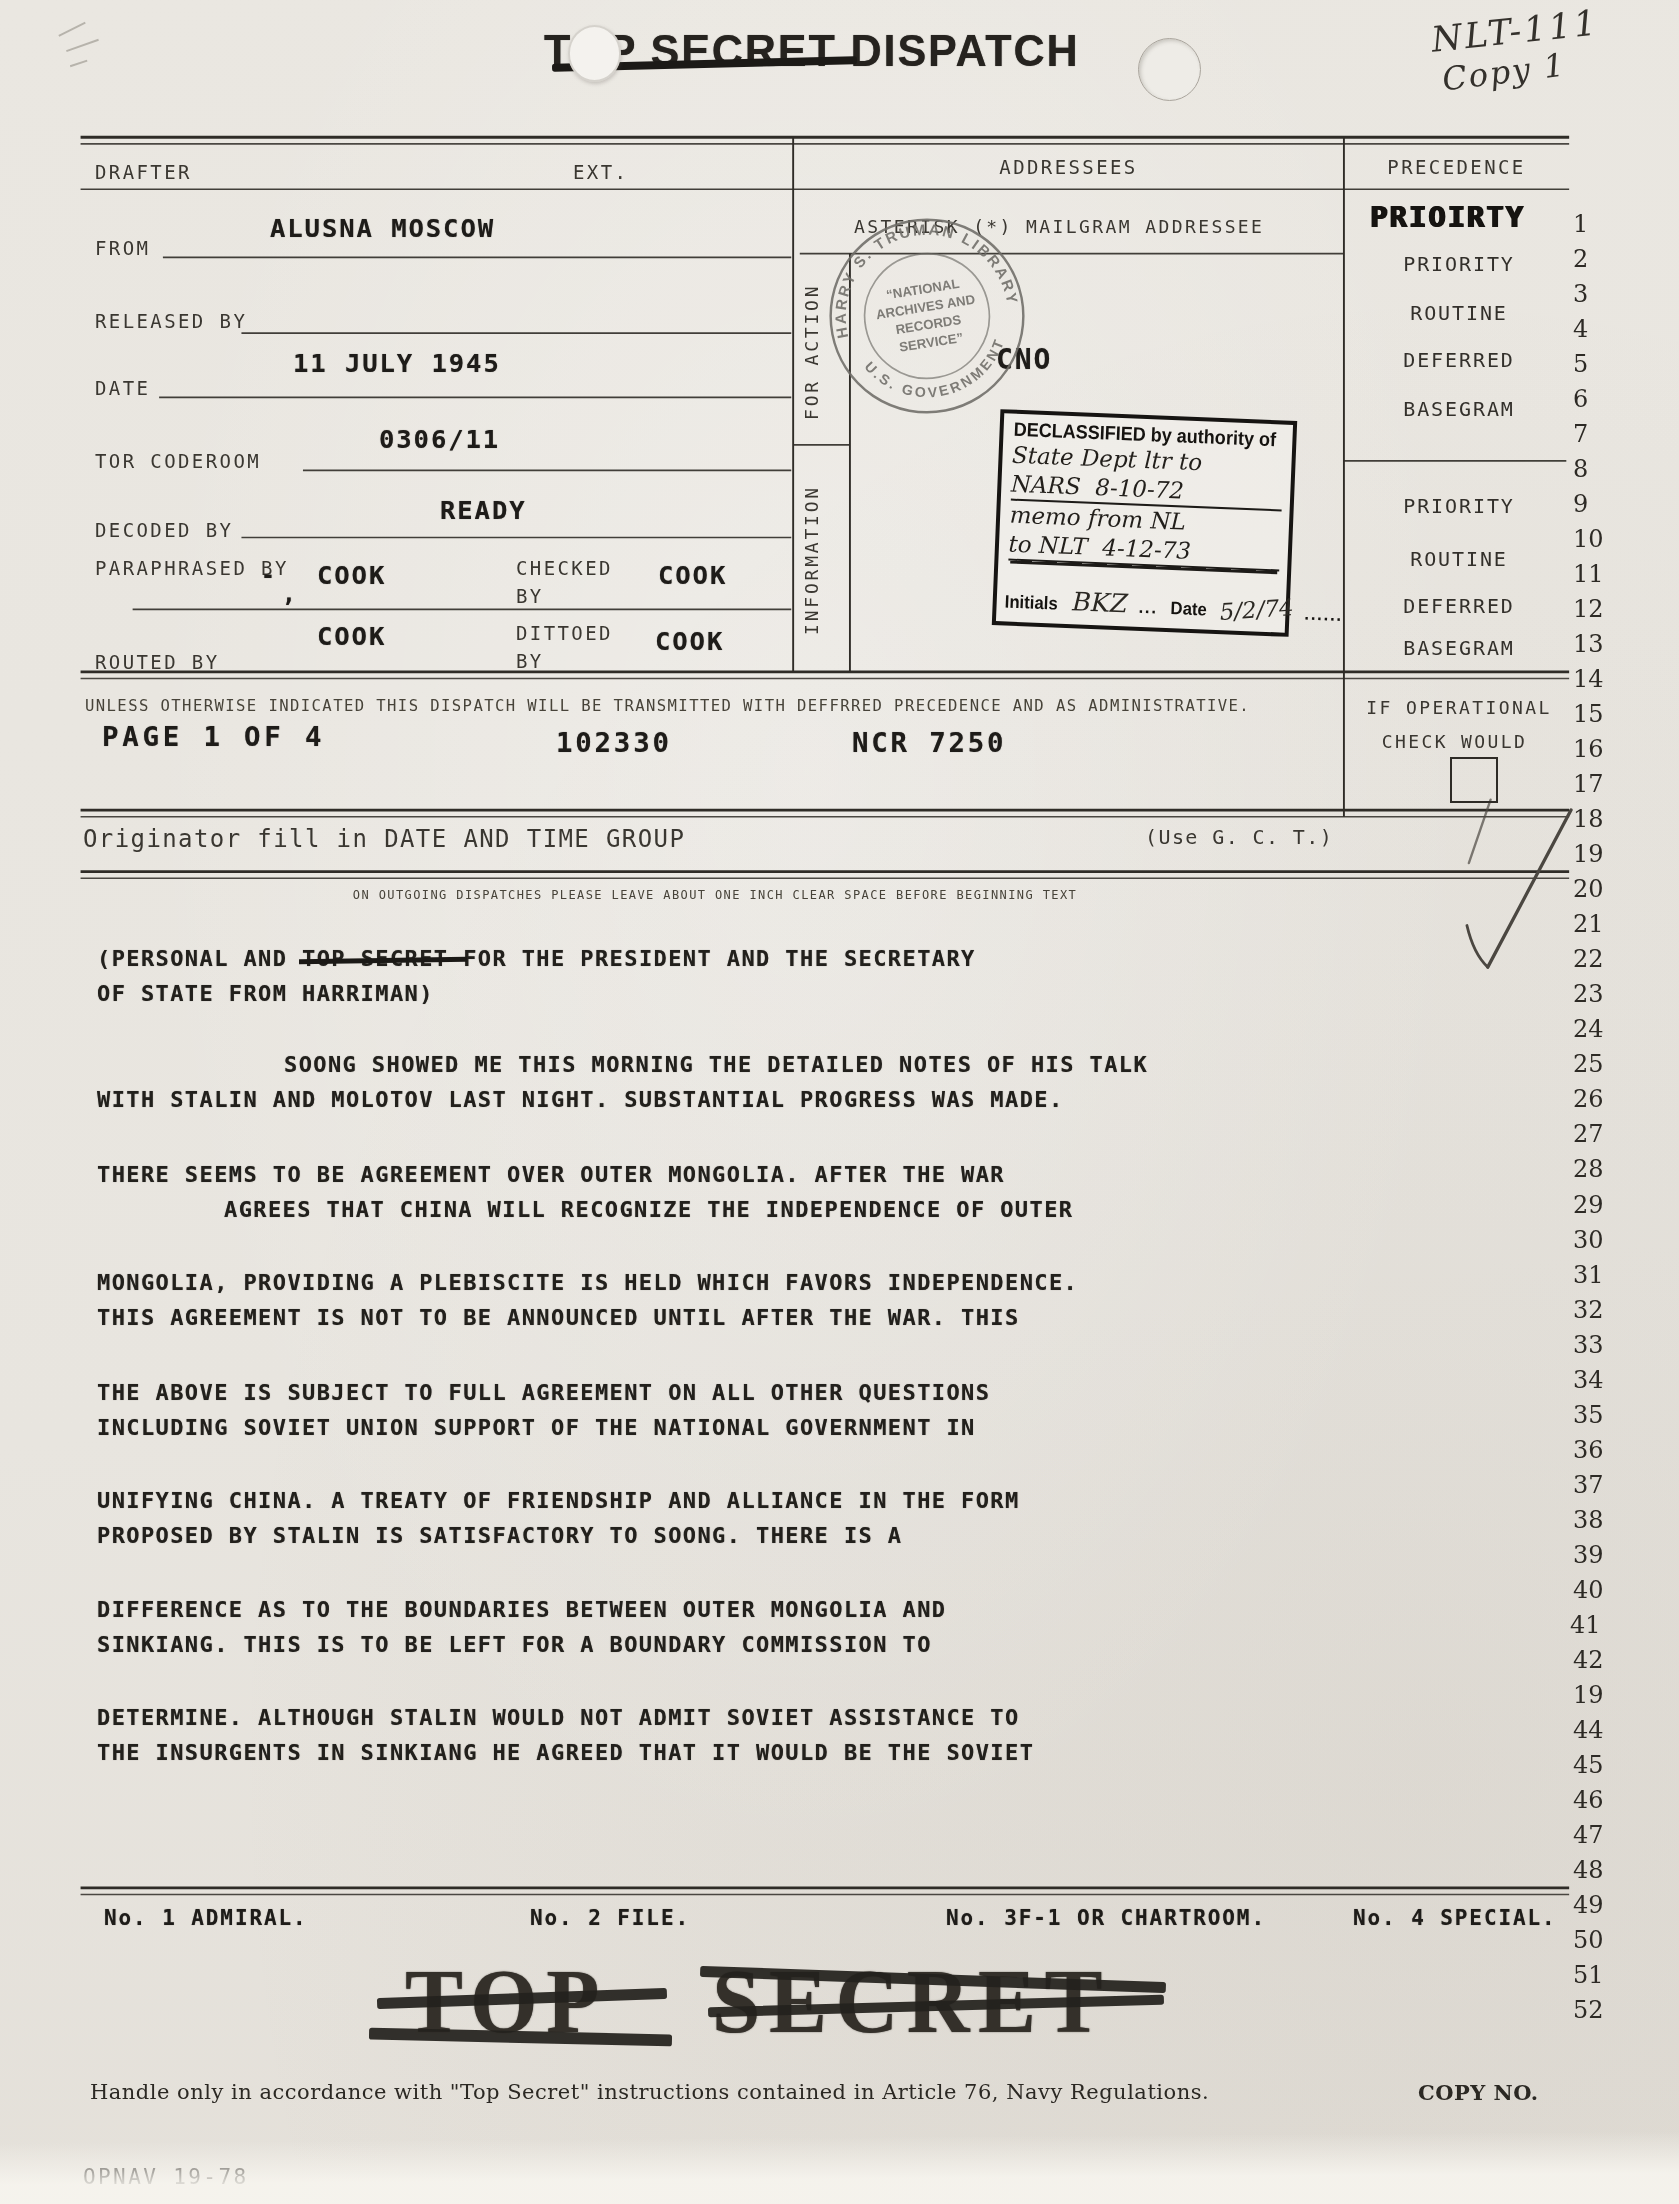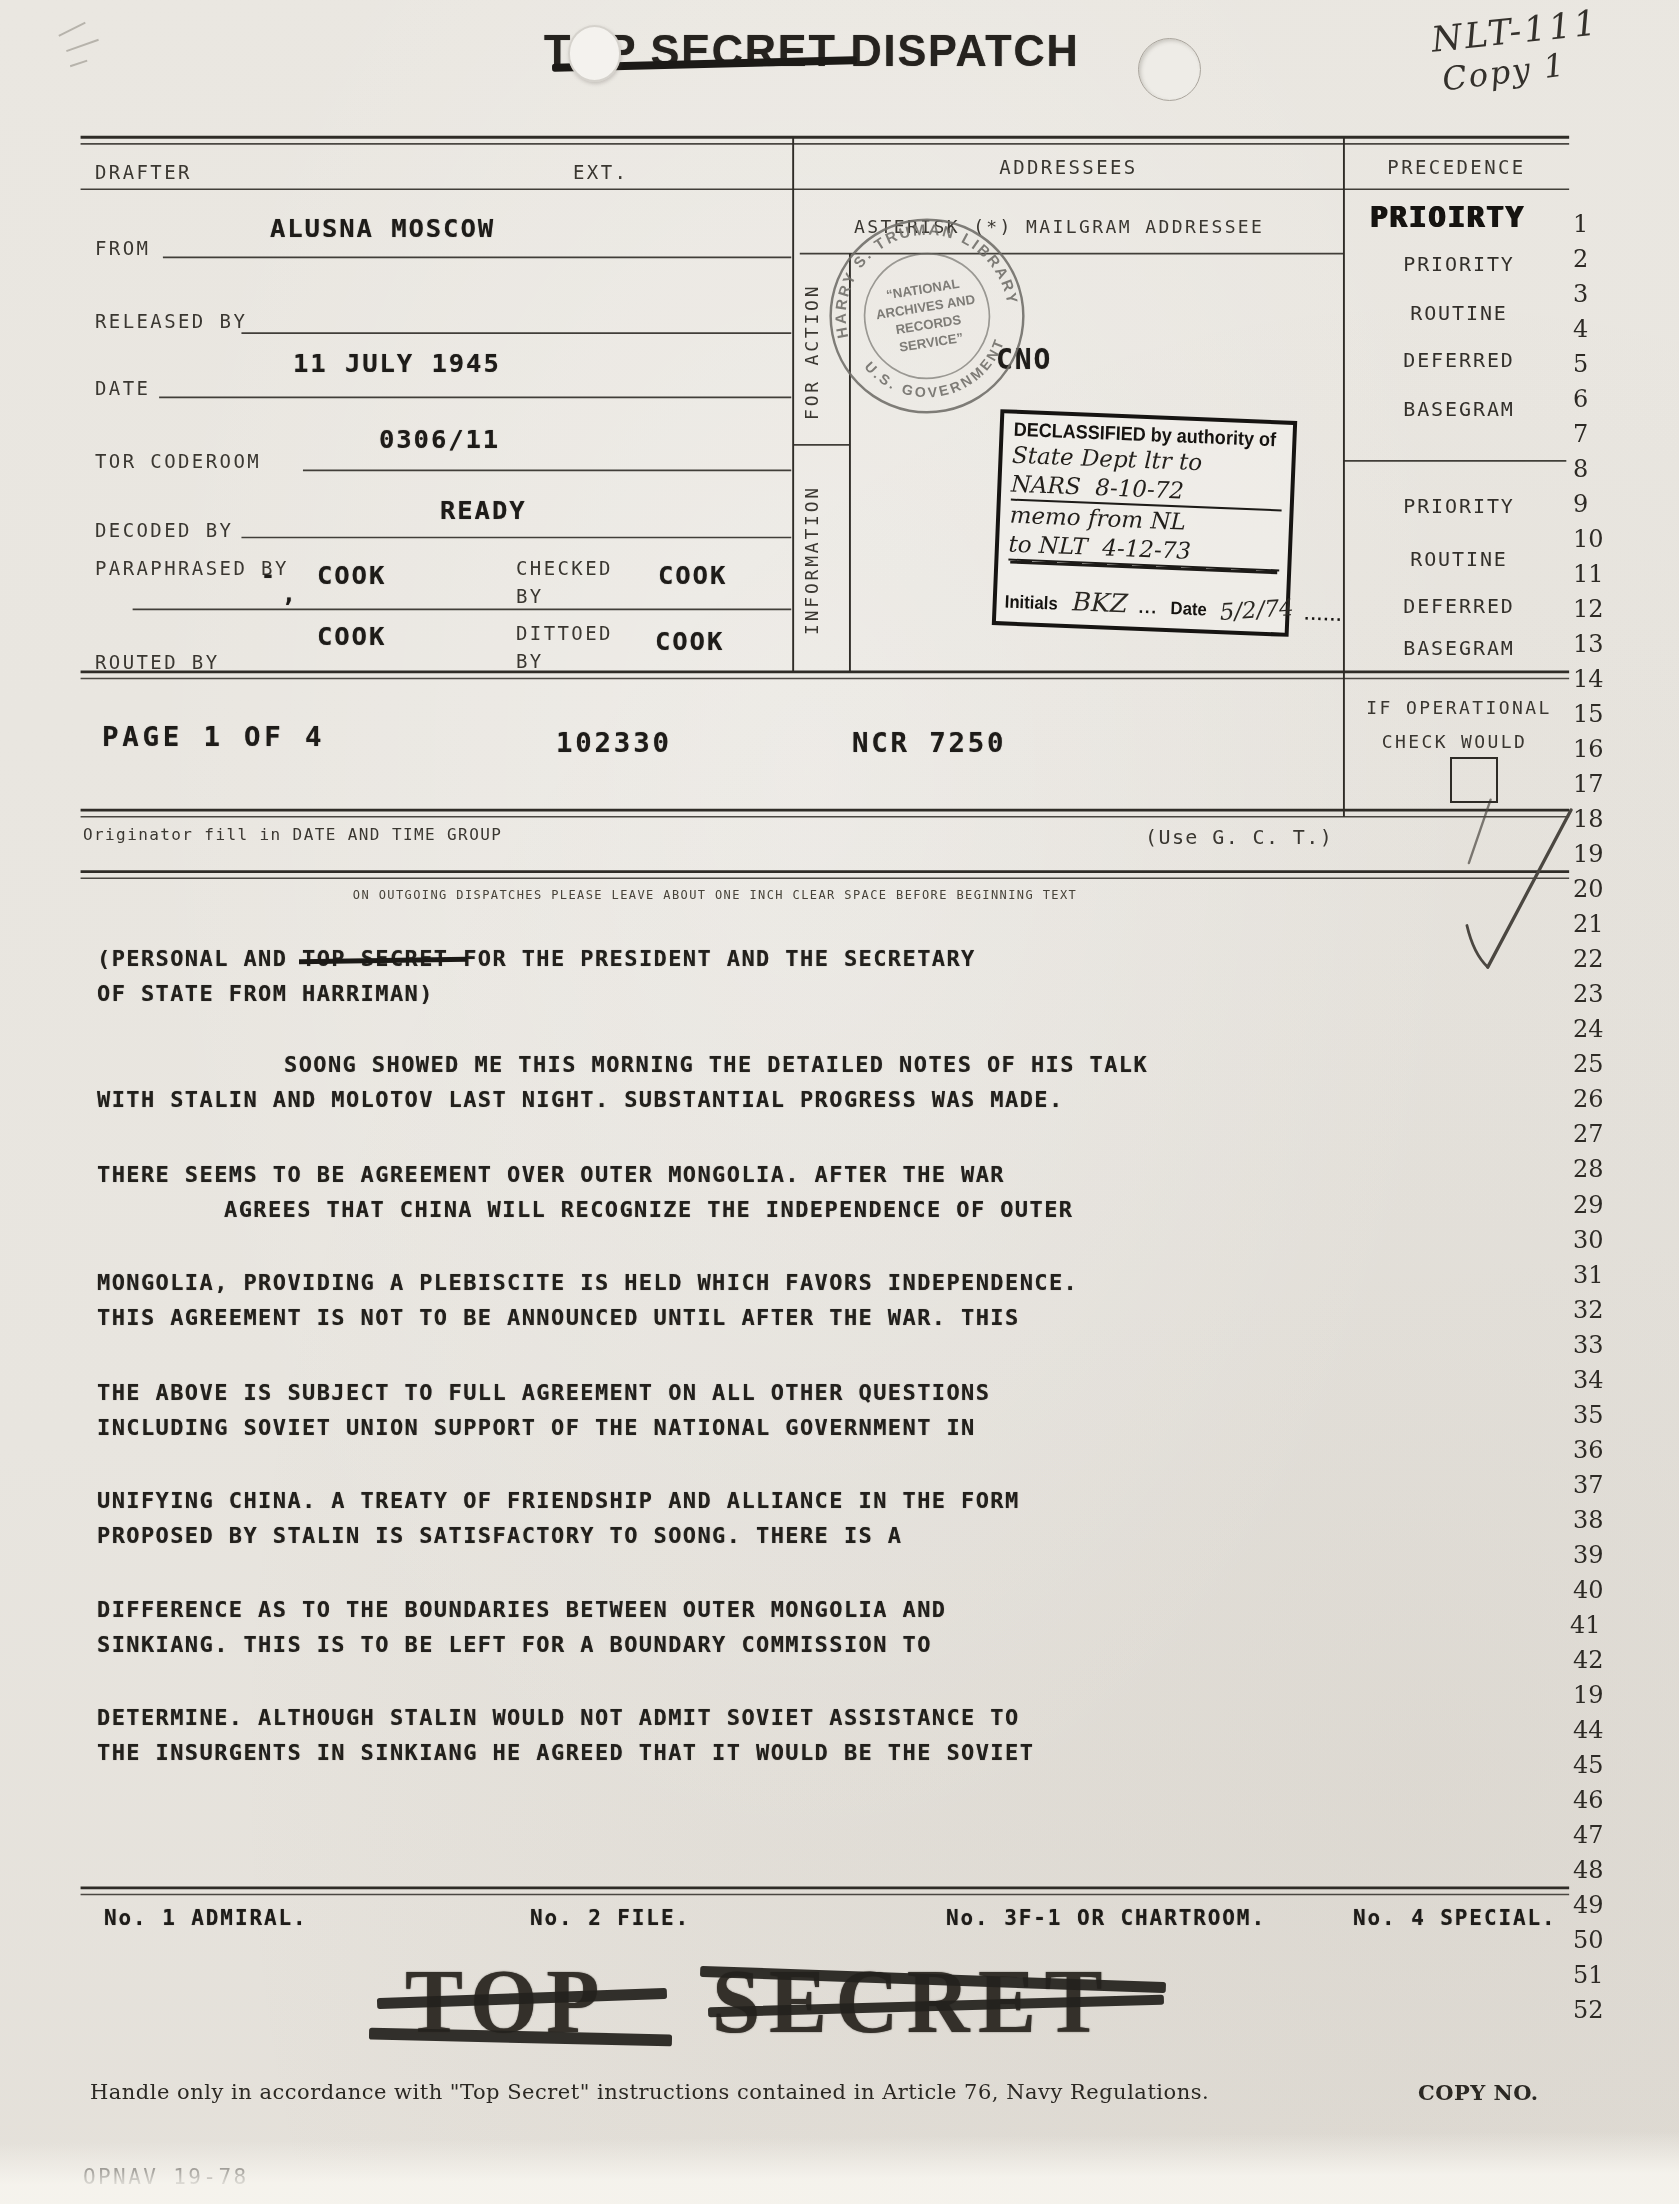--- a/index.html
+++ b/index.html
@@ -257,28 +257,29 @@
       <div class="num" style="left: 1573px; top: 1751px;">45</div>
       <div class="num" style="left: 1573px; top: 1786px;">46</div>
       <div class="num" style="left: 1573px; top: 1821px;">47</div>
       <div class="num" style="left: 1573px; top: 1856px;">48</div>
       <div class="num" style="left: 1573px; top: 1891px;">49</div>
       <div class="num" style="left: 1573px; top: 1926px;">50</div>
       <div class="num" style="left: 1573px; top: 1961px;">51</div>
       <div class="num" style="left: 1573px; top: 1996px;">52</div>
     </div>
 
+  <div class="small" style="left:85px;top:697px">UNLESS OTHERWISE INDICATED THIS DISPATCH WILL BE TRANSMITTED WITH DEFFRRED PRECEDENCE AND AS ADMINISTRATIVE.</div>
   <div class="lbl" style="left:1355px;top:697px;width:208px;text-align:center;font-size:18px">IF OPERATIONAL</div>
   <div class="lbl" style="left:1355px;top:731px;width:199px;text-align:center;font-size:18px">CHECK WOULD</div>
   <div id="checkbox"></div>
   <div class="typed" style="left:102px;top:721px;font-size:27.4px;letter-spacing:3.8px">PAGE 1 OF 4</div>
   <div class="typed" style="left:556px;top:727px;font-size:27.4px;letter-spacing:2.8px">102330</div>
   <div class="typed" style="left:852px;top:727px;font-size:27.4px;letter-spacing:2.8px">NCR 7250</div>
 
-  <div class="lbl" style="left:83px;top:825px;font-size:16px;letter-spacing:1.4px">Originator fill in DATE AND TIME GROUP</div>
+  <div class="lbl" style="left:83px;top:825px;font-size:24px;letter-spacing:1.4px">Originator fill in DATE AND TIME GROUP</div>
   <div class="lbl" style="left:1145px;top:825px;font-size:20px;letter-spacing:1.4px">(Use G. C. T.)</div>
   <div class="small" style="left:147px;top:888px;width:1136px;text-align:center;font-size:12px">ON OUTGOING DISPATCHES PLEASE LEAVE ABOUT ONE INCH CLEAR SPACE BEFORE BEGINNING TEXT</div>
 
   <div id="bodylayer">
     <div class="tw bodyline" style="left:97px;top:946px"><span>(PERSONAL AND </span><span class="struck">TOP SECRET</span><span> FOR THE PRESIDENT AND THE SECRETARY</span></div>
   <div class="tw bodyline" style="left: 97px; top: 981px;">OF STATE FROM HARRIMAN)</div>
       <div class="tw bodyline" style="left: 284px; top: 1052px;">SOONG SHOWED ME THIS MORNING THE DETAILED NOTES OF HIS TALK</div>
       <div class="tw bodyline" style="left: 97px; top: 1087px;">WITH STALIN AND MOLOTOV LAST NIGHT. SUBSTANTIAL PROGRESS WAS MADE.</div>
       <div class="tw bodyline" style="left: 97px; top: 1162px;">THERE SEEMS TO BE AGREEMENT OVER OUTER MONGOLIA. AFTER THE WAR</div>
       <div class="tw bodyline" style="left: 224px; top: 1197px;">AGREES THAT CHINA WILL RECOGNIZE THE INDEPENDENCE OF OUTER</div>

